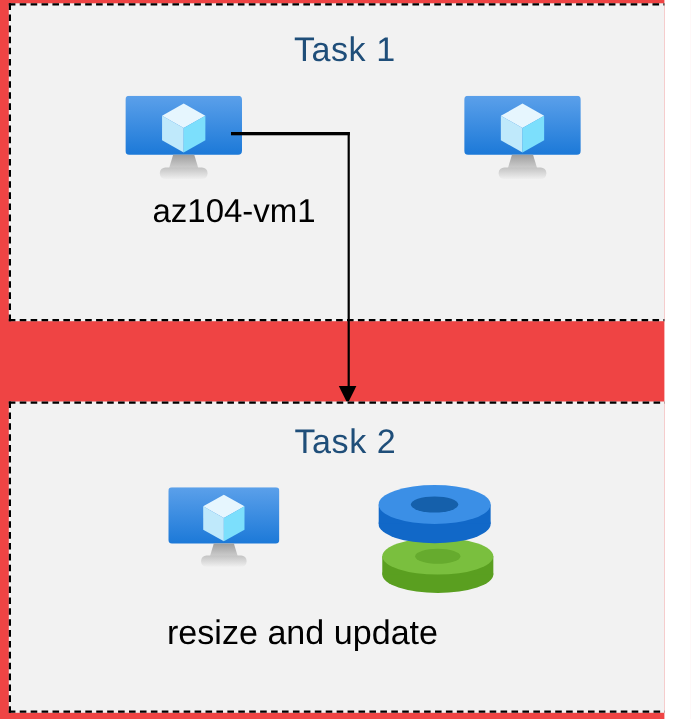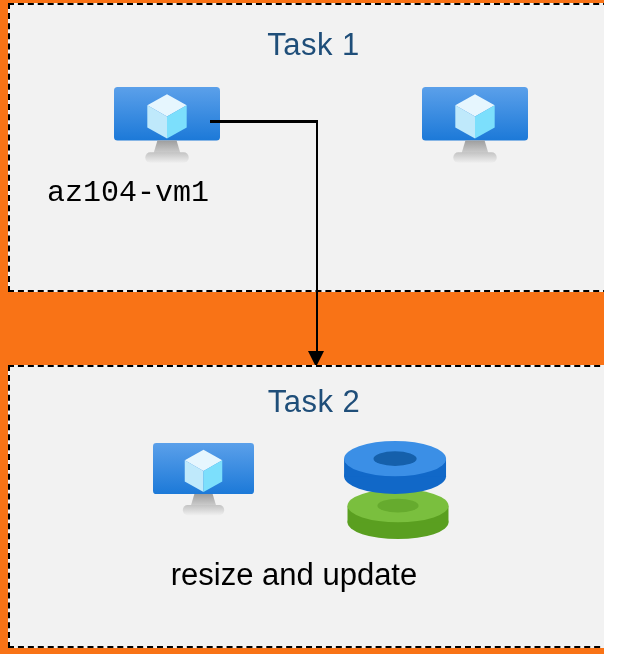--- a/index.html
+++ b/index.html
@@ -1,19 +1,19 @@
 <!DOCTYPE html>
 <html><head>
 <meta charset="utf-8">
 <style>
   html,body{margin:0;padding:0;background:#ffffff;}
   #canvas{
     position:relative;
     width:604px;height:654px;
-    background:#f97316;
+    background:#ef4444;
     font-family:"Liberation Sans", sans-serif;
     overflow:hidden;
   }
   .task-box{
     position:absolute;
     background:#f2f2f2;
     border:2.5px dashed #000000;
     box-sizing:border-box;
   }
   #task1-box{left:8px;top:3px;width:611px;height:289px;}
@@ -29,31 +29,30 @@
   #task1-title{top:22px;}
   #task2-title{top:17px;}
   .icon{position:absolute;}
   #vm1-icon{left:104px;top:82px;width:106px;height:81px;}
   #vm2-icon{left:412px;top:82px;width:106px;height:81px;}
   #task2-vm-icon{left:153px;top:443px;width:101px;height:77px;}
   #disk-icon{left:344px;top:441px;width:108px;height:99px;}
   .vm-label{
     position:absolute;
     width:240px;
-    text-align:left;
+    text-align:right;
     color:#000000;
     font-size:30px;
     line-height:40px;
-    font-family:Liberation Mono, monospace;
   }
   #vm1-label{left:37px;top:168px;}
   #vm2-label{left:346px;top:168px;}
   #task2-caption{
     position:absolute;
-    left:114px;top:557px;width:360px;
+    left:95px;top:557px;width:360px;
     text-align:center;
     color:#000000;
     font-size:31px;
   }
   .vm-label span{display:block;}
   
   .conn{position:absolute;background:#000;}
   #conn-h{left:210px;top:120px;width:108px;height:2.5px;}
   #conn-v{left:315.5px;top:120px;width:2.5px;height:232px;}
   #conn-head{

